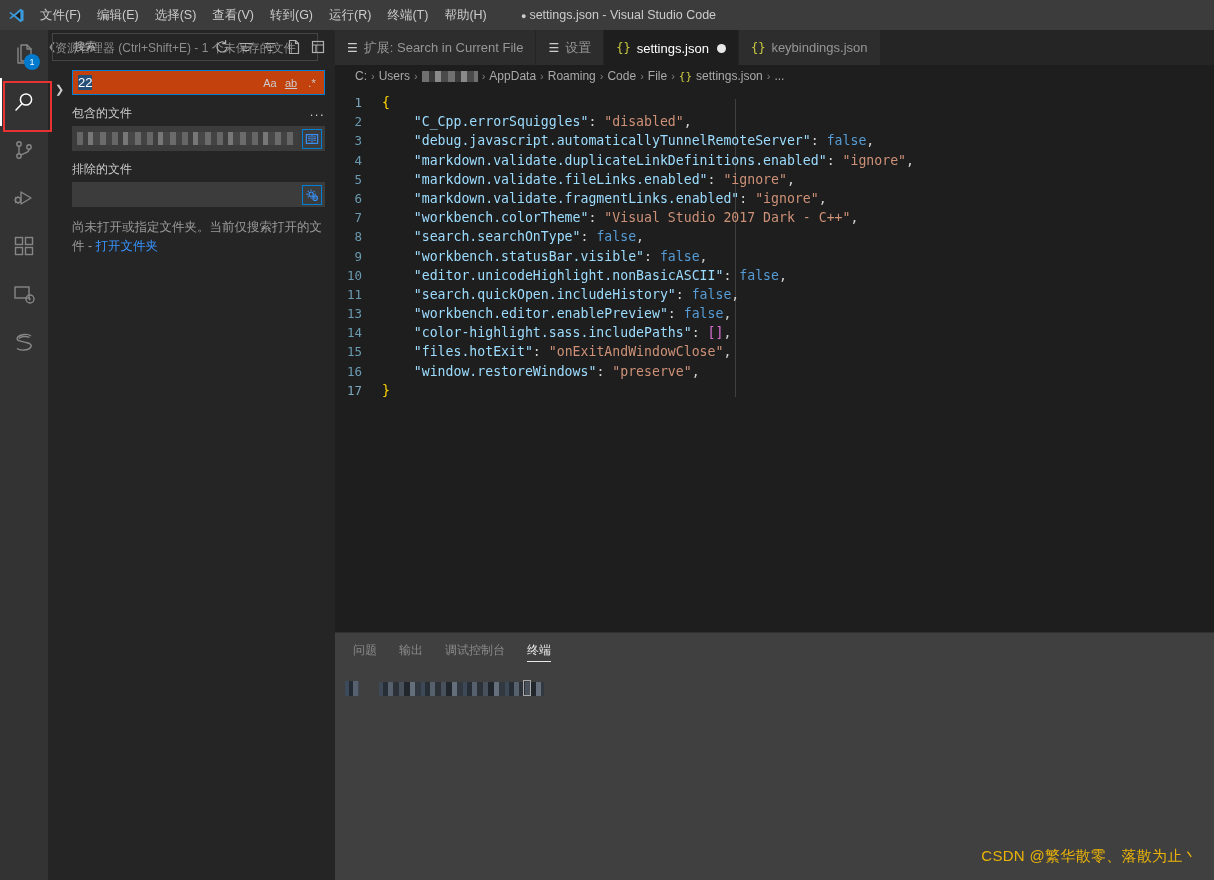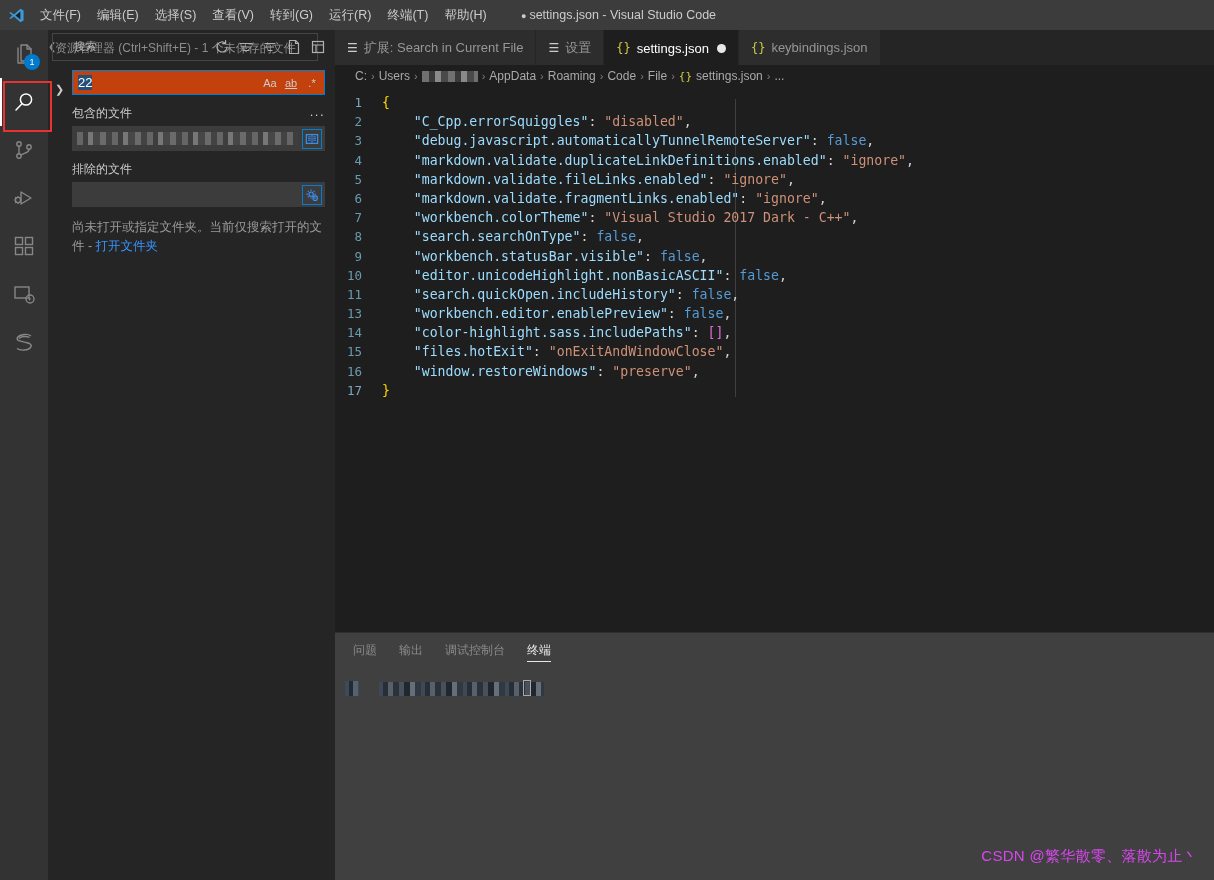--- a/index.html
+++ b/index.html
@@ -221,21 +221,21 @@
     filter: blur(0.6px);
   }
   .term-cursor {
     position: absolute; left: 188px; top: 12px; width: 8px; height: 16px;
     border: 1.5px solid #a8a8a8; background: transparent;
   }
 
   
   .watermark {
     position: absolute; right: 16px; bottom: 14px;
-    color: #d946ef; font-size: 15px; letter-spacing: .3px;
+    color: #eab308; font-size: 15px; letter-spacing: .3px;
     font-family: "Liberation Sans", "DejaVu Sans", sans-serif;
     pointer-events: none;
   }
 </style>
 </head>
 <body>
 
 <div id="app">
 
   <div class="titlebar">

